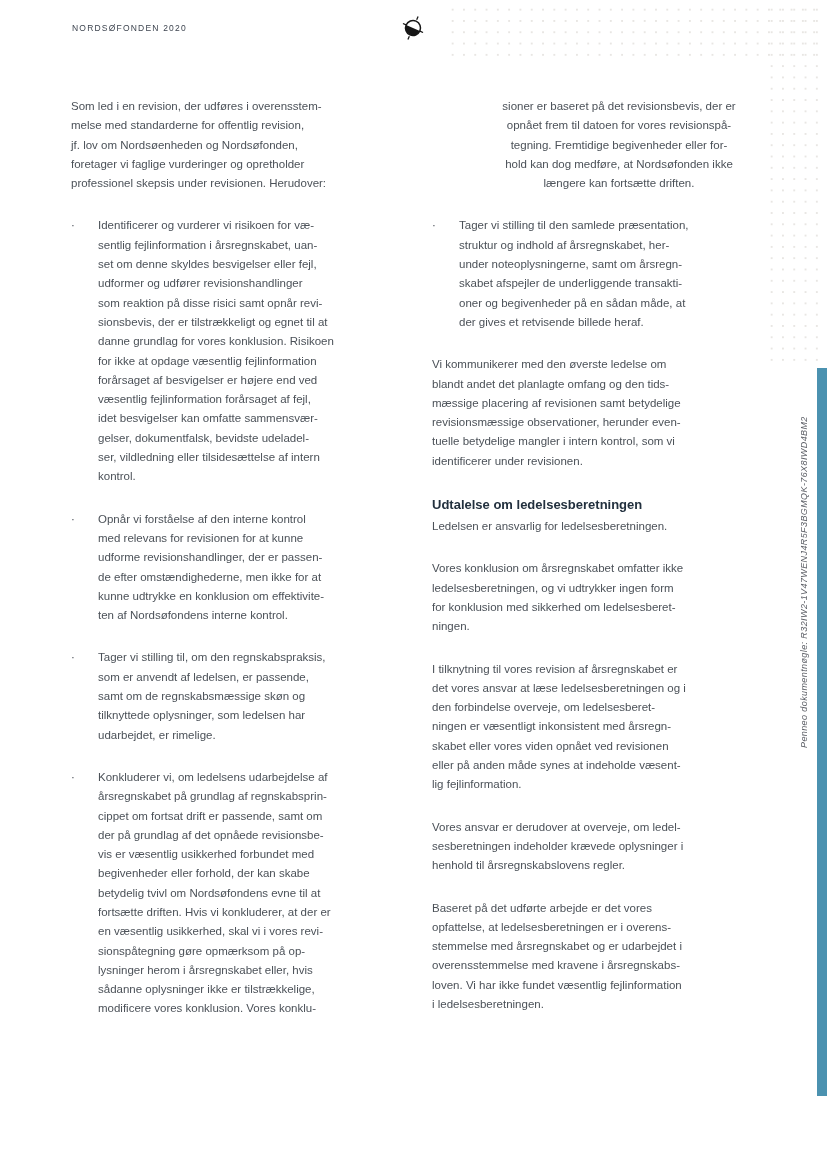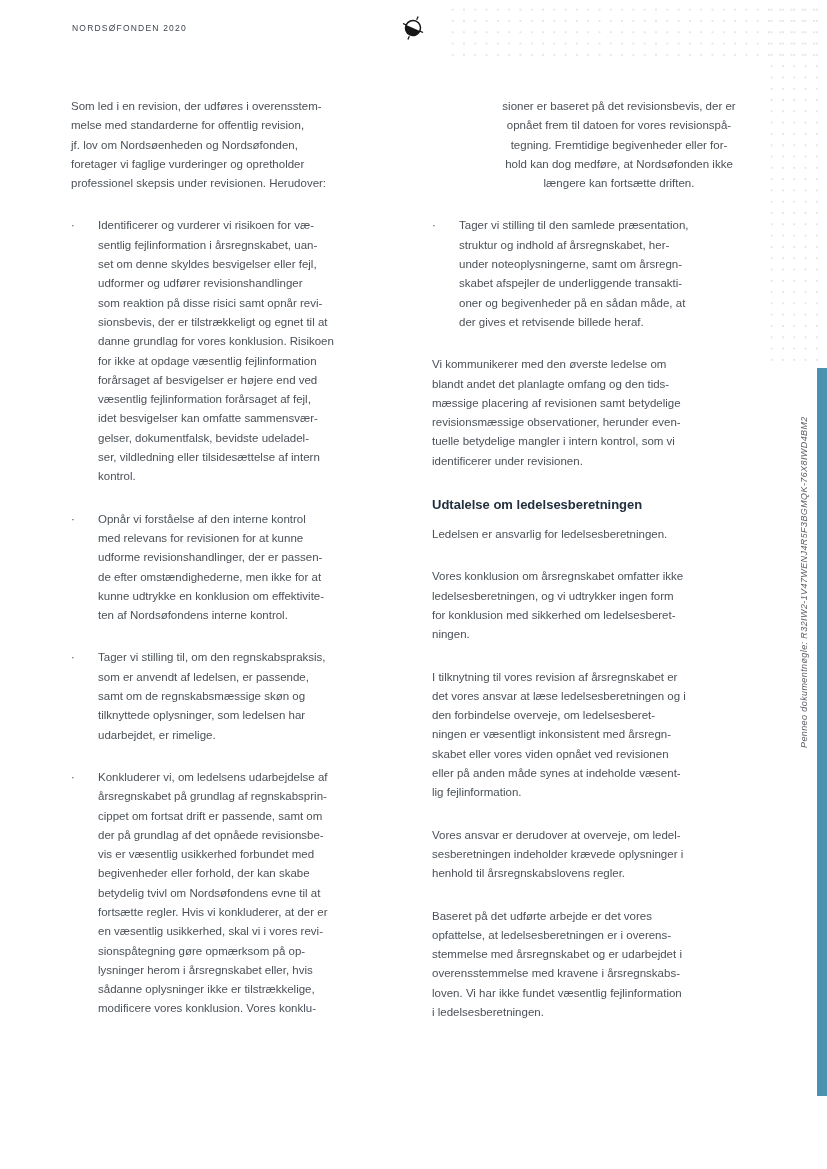--- a/index.html
+++ b/index.html
@@ -72,21 +72,21 @@
   .block { margin-bottom: 23px; }
   .block:last-child { margin-bottom: 0; }
   .line { white-space: nowrap; }
 
   .bullet { display: flex; }
   .bullet .marker { flex: 0 0 27px; color: #4b5158; }
   .indent { padding-left: 26px; text-align: center; }
 
   .heading {
     margin-top: 10px;
-    margin-bottom: 10px;
+    margin-bottom: 2px;
     font-size: 13px;
     font-weight: bold;
     line-height: 21px;
     color: #22303e;
   }
 
   
   .footer {
     position: absolute;
     right: 44px; top: 1132px;
@@ -186,21 +186,21 @@
       <div class="block bullet">
         <span class="marker">·</span>
         <div class="bullet-text">
           <div class="line">Konkluderer vi, om ledelsens udarbejdelse af</div>
           <div class="line">årsregnskabet på grundlag af regnskabsprin-</div>
           <div class="line">cippet om fortsat drift er passende, samt om</div>
           <div class="line">der på grundlag af det opnåede revisionsbe-</div>
           <div class="line">vis er væsentlig usikkerhed forbundet med</div>
           <div class="line">begivenheder eller forhold, der kan skabe</div>
           <div class="line">betydelig tvivl om Nordsøfondens evne til at</div>
-          <div class="line">fortsætte regler. Hvis vi konkluderer, at der er</div>
+          <div class="line">fortsætte driften. Hvis vi konkluderer, at der er</div>
           <div class="line">en væsentlig usikkerhed, skal vi i vores revi-</div>
           <div class="line">sionspåtegning gøre opmærksom på op-</div>
           <div class="line">lysninger herom i årsregnskabet eller, hvis</div>
           <div class="line">sådanne oplysninger ikke er tilstrækkelige,</div>
           <div class="line">modificere vores konklusion. Vores konklu-</div>
         </div>
       </div>
     </div>
   <div class="col col-right">
       <div class="block paragraph indent">

